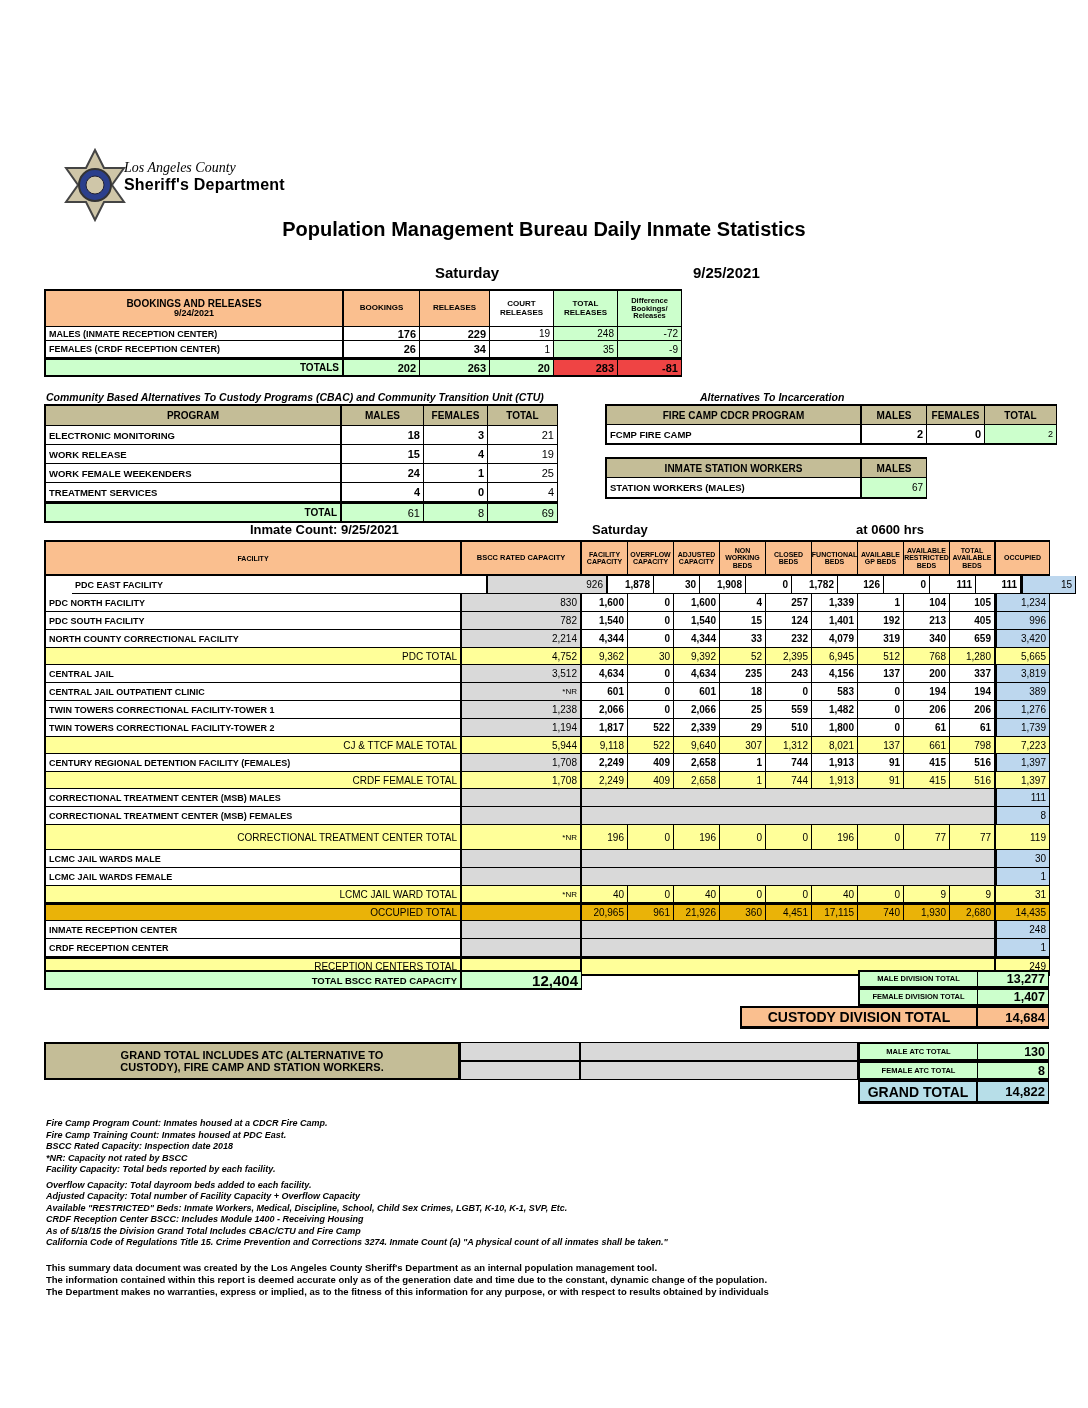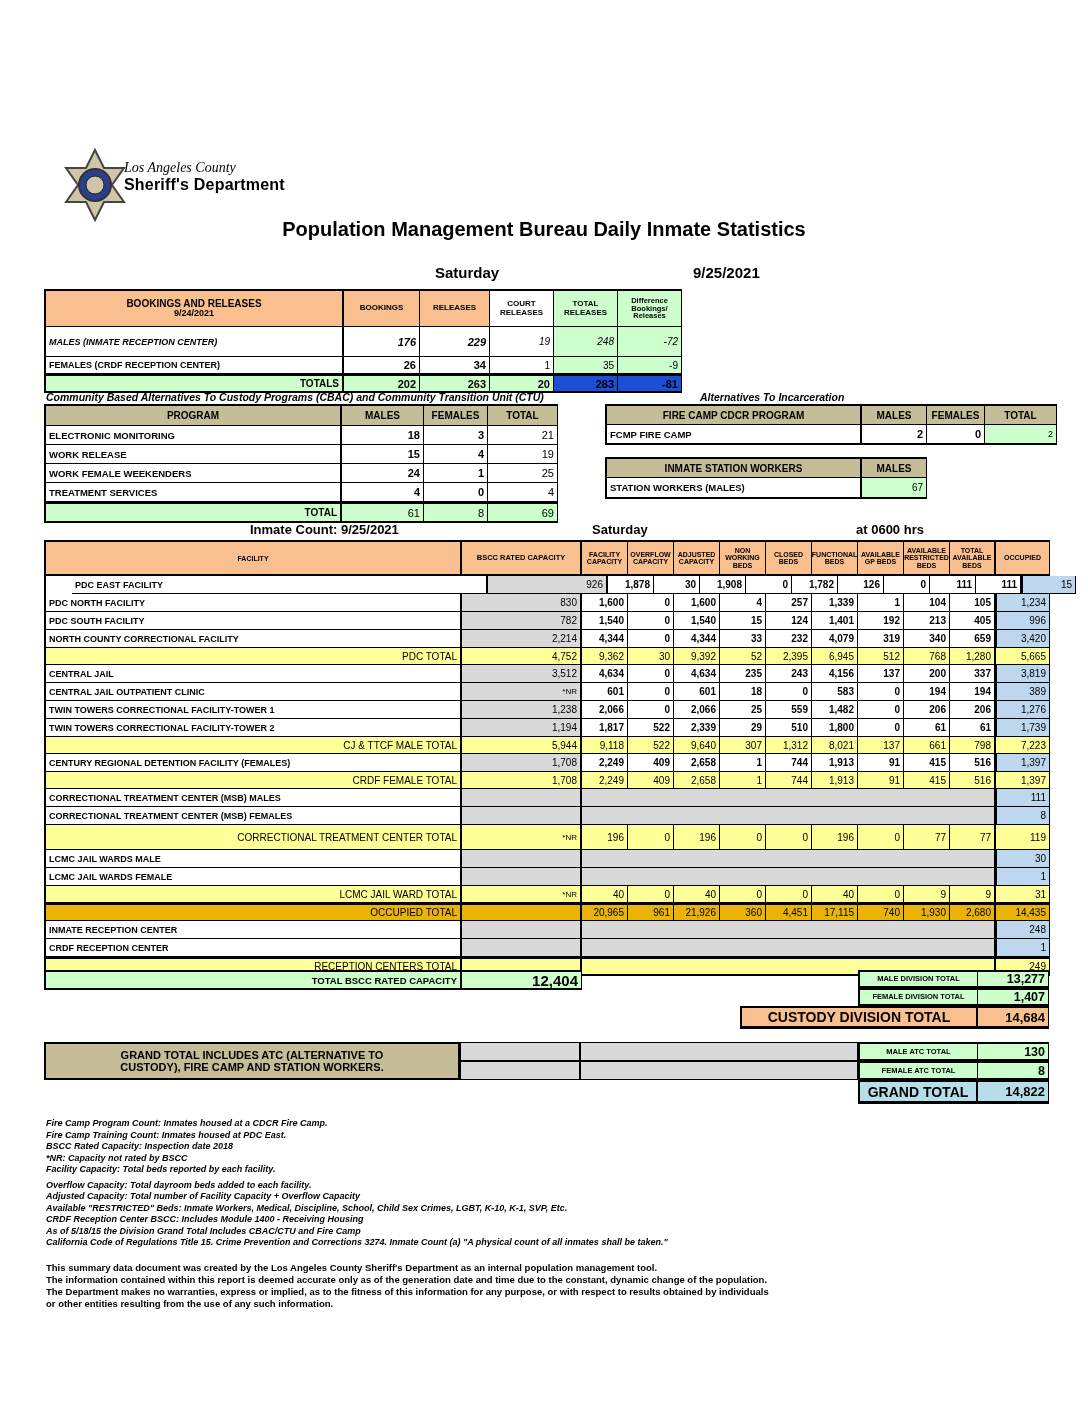--- a/index.html
+++ b/index.html
@@ -15,21 +15,21 @@
   .wrap{white-space:normal;line-height:1.05;}
   .num{justify-content:flex-end;}
   .ctr{justify-content:center;text-align:center;}
   .b{font-weight:bold;}
   .br2{border-right-width:2px;}
   .bt2{border-top:2px solid #000;}
   
   .bg-orange{background:#FABF8F;}
   .bg-tan{background:#C4BD97;}
   .bg-green{background:#CCFFCC;}
-  .bg-yellow{background:#1d4ed8;}
+  .bg-yellow{background:#ef4444;}
   .bg-gray{background:#D9D9D9;}
   .bg-ltblue{background:#B7DEE8;}
   .bg-white{background:#fff;}
 
   
   .logo-county{font-family:"Liberation Serif", serif;font-style:italic;font-size:14px;}
   .logo-dept{font-size:16px;font-weight:bold;letter-spacing:.2px;}
   .report-title{font-size:20px;font-weight:bold;text-align:center;width:100%;}
   .day-label{font-size:15px;font-weight:bold;}
   .sec-title{font-size:10.5px;font-weight:bold;font-style:italic;}
@@ -90,21 +90,21 @@
         <div style="font-size:10px;font-weight:bold;">BOOKINGS AND RELEASES</div>
         <div style="font-size:9px;font-weight:bold;">9/24/2021</div>
       </div>
       <div class="cell ctr wrap bg-orange bhdr-c" style="font-size:8px;font-weight:bold;">BOOKINGS</div>
       <div class="cell ctr wrap bg-orange" style="font-size:8px;font-weight:bold;">RELEASES</div>
       <div class="cell ctr wrap bg-white" style="font-size:8px;font-weight:bold;">COURT RELEASES</div>
       <div class="cell ctr wrap bg-green" style="font-size:8px;font-weight:bold;">TOTAL RELEASES</div>
       <div class="cell ctr wrap bg-green" style="font-size:7.5px;font-weight:bold;">Difference Bookings/ Releases</div>
     </div>
     <div id="bookings-body">
-        <div class="grow brow" style="height: 30px; font-style: italic;">
+        <div class="grow brow" style="height: 14px;">
           <div class="cell b br2" style="font-size: 9px;">MALES (INMATE RECEPTION CENTER)</div>
           <div class="cell num b" style="font-size: 11px;">176</div>
           <div class="cell num b" style="font-size: 11px;">229</div>
           <div class="cell num" style="font-size: 10px;">19</div>
           <div class="cell num bg-green" style="font-size: 10px;">248</div>
           <div class="cell num bg-green" style="font-size: 10px;">-72</div>
         </div>
         <div class="grow brow" style="height: 17px;">
           <div class="cell b br2" style="font-size: 9px;">FEMALES (CRDF RECEPTION CENTER)</div>
           <div class="cell num b" style="font-size: 11px;">26</div>
@@ -519,16 +519,15 @@
       <div class="fnote">Available "RESTRICTED" Beds: Inmate Workers, Medical, Discipline, School, Child Sex Crimes,  LGBT, K-10, K-1, SVP, Etc.</div>
       <div class="fnote">CRDF Reception Center BSCC: Includes Module 1400 - Receiving Housing</div>
       <div class="fnote">As of 5/18/15 the Division Grand Total Includes CBAC/CTU and Fire Camp</div>
       <div class="fnote">California Code of Regulations Title 15. Crime Prevention and Corrections 3274. Inmate Count (a) "A physical count of all inmates shall be taken."</div>
     </div>
 
   <div class="abs" style="left:46px;top:1262px;width:960px;" id="disclaimer">
       <div class="dline">This summary data document was created by the Los Angeles County Sheriff's Department as an internal population management tool.</div>
       <div class="dline">The information contained within this report is deemed accurate only as of the generation date and time due to the constant, dynamic change of the population.</div>
       <div class="dline">The Department makes no warranties, express or implied, as to the fitness of this information for any purpose, or with respect to results obtained by individuals</div>
-      <div class="dline">or other entities resulting from the use of any such information.</div>
     </div>
 
 </div>
 
 </body></html>

